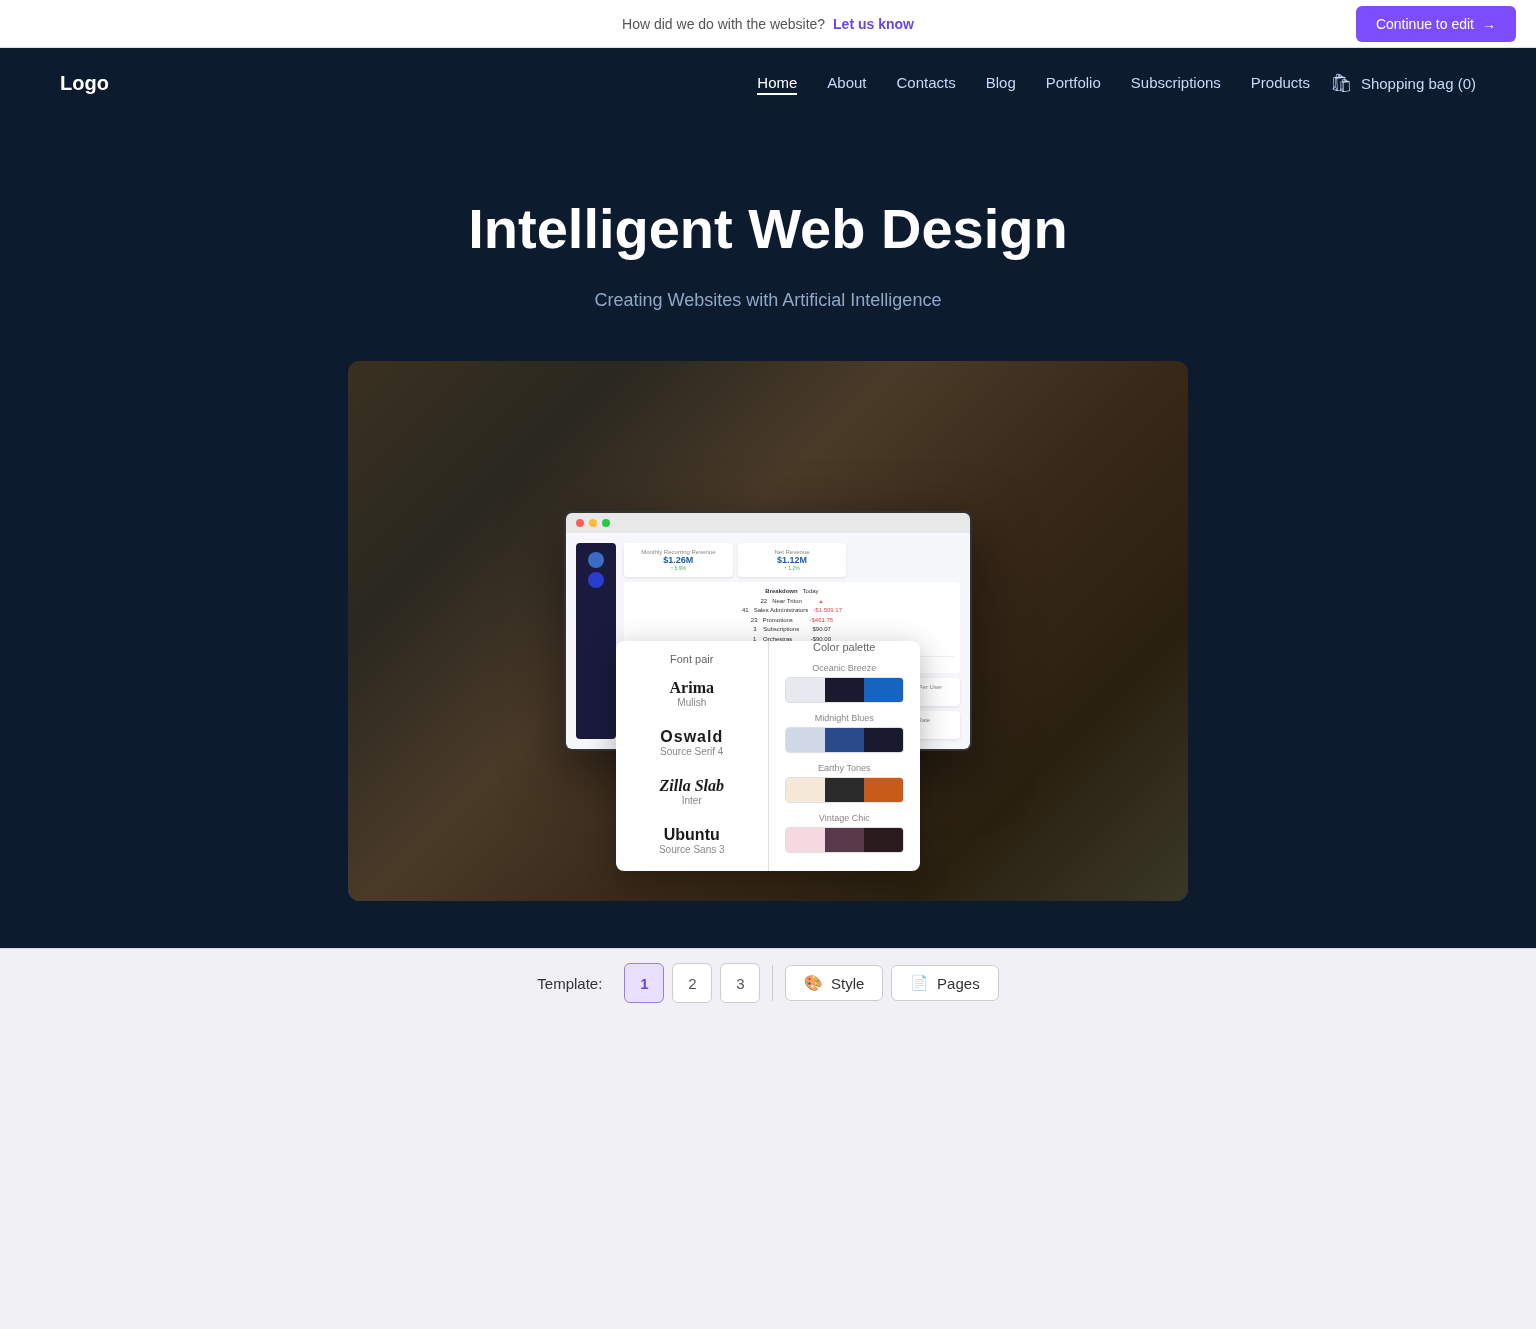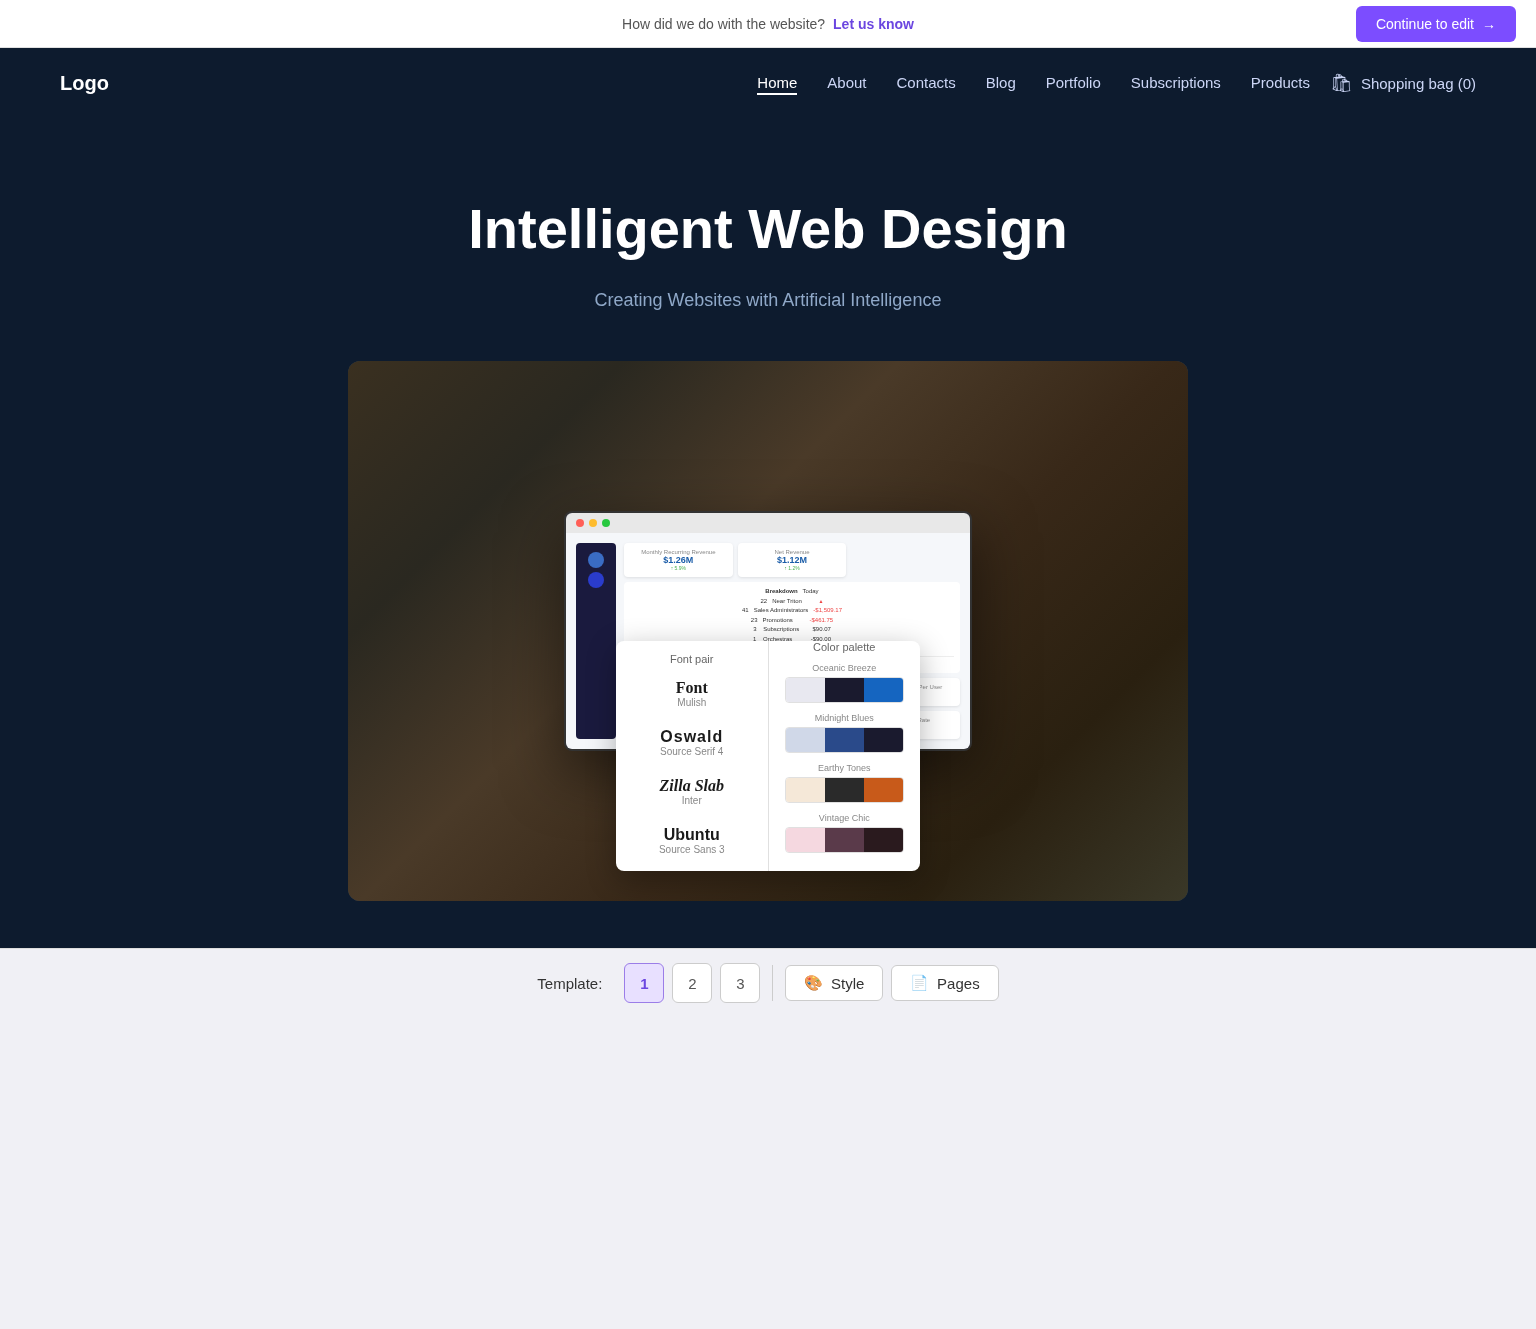--- a/index.html
+++ b/index.html
@@ -451,21 +451,21 @@
               </div>
             </div>
           </div>
         </div>
 
         <div class="overlay-panel">
 
           <div class="font-panel">
             <div class="font-panel-title">Font pair</div>
             <div class="font-pair">
-              <span class="font-primary arima">Font</span>
+              <span class="font-primary arima">Arima</span>
               <span class="font-secondary">Mulish</span>
             </div>
             <div class="font-pair">
               <span class="font-primary oswald">Oswald</span>
               <span class="font-secondary">Source Serif 4</span>
             </div>
             <div class="font-pair">
               <span class="font-primary zilla">Zilla Slab</span>
               <span class="font-secondary">Inter</span>
             </div>

